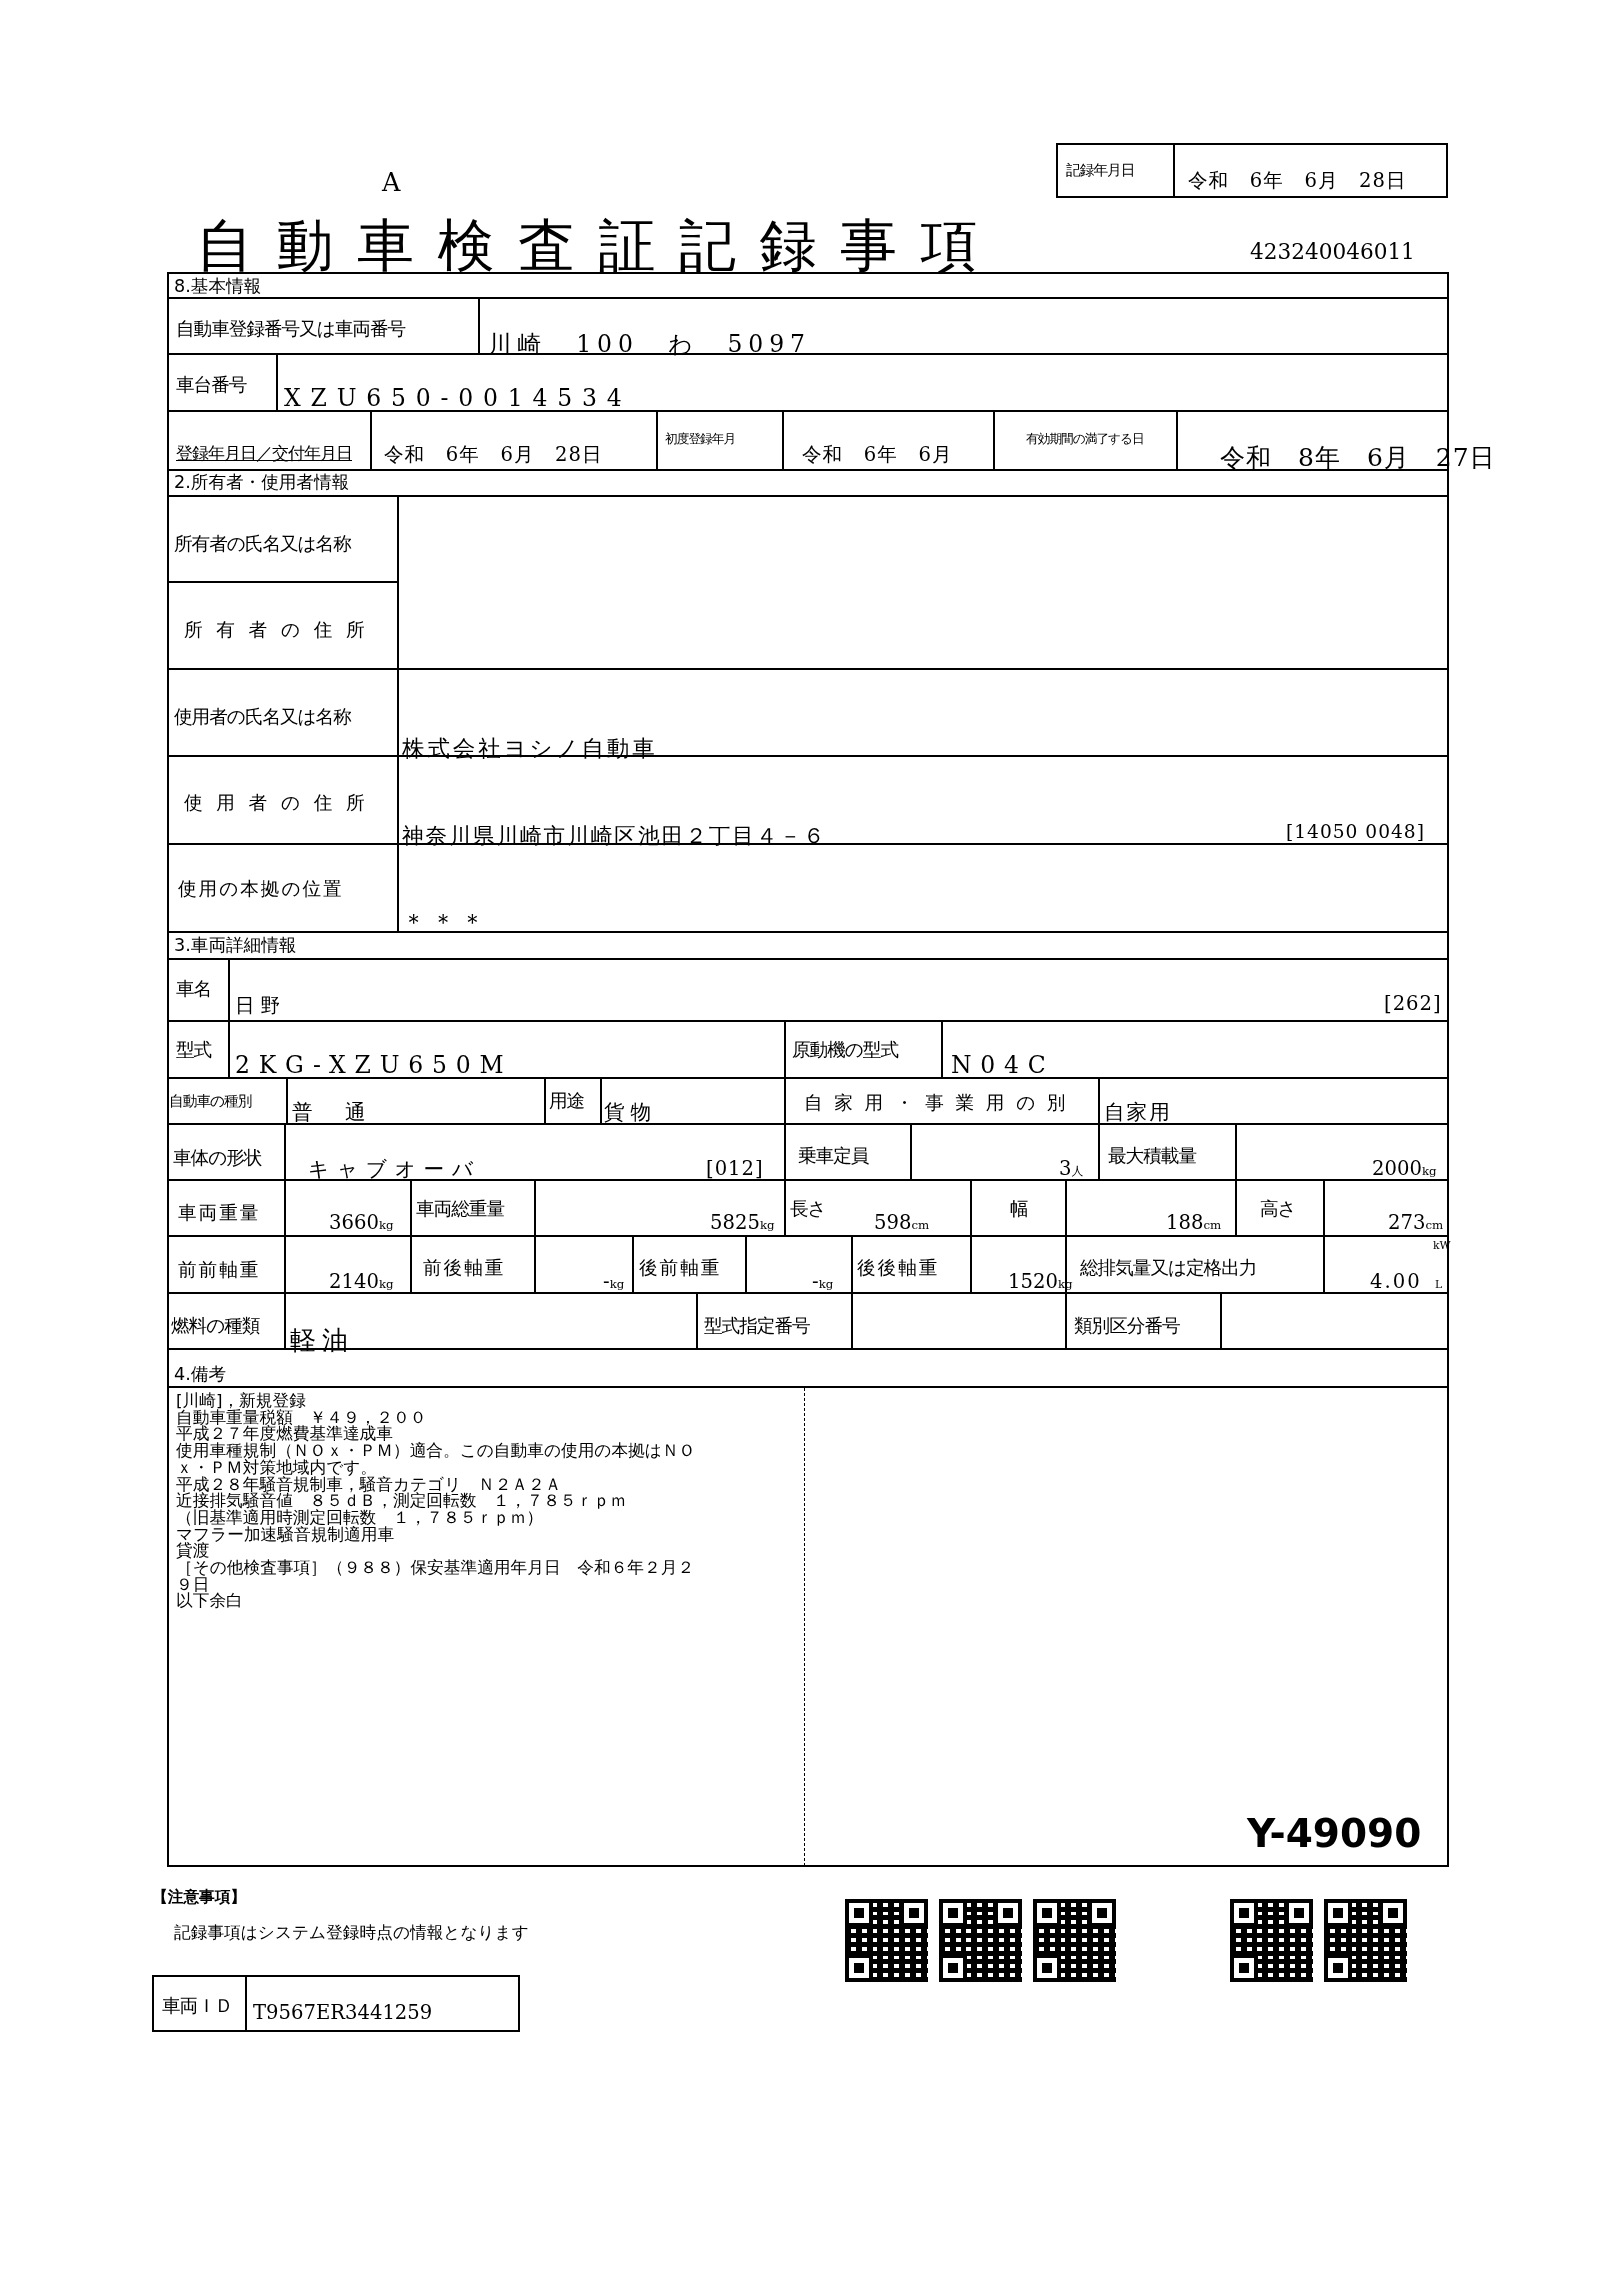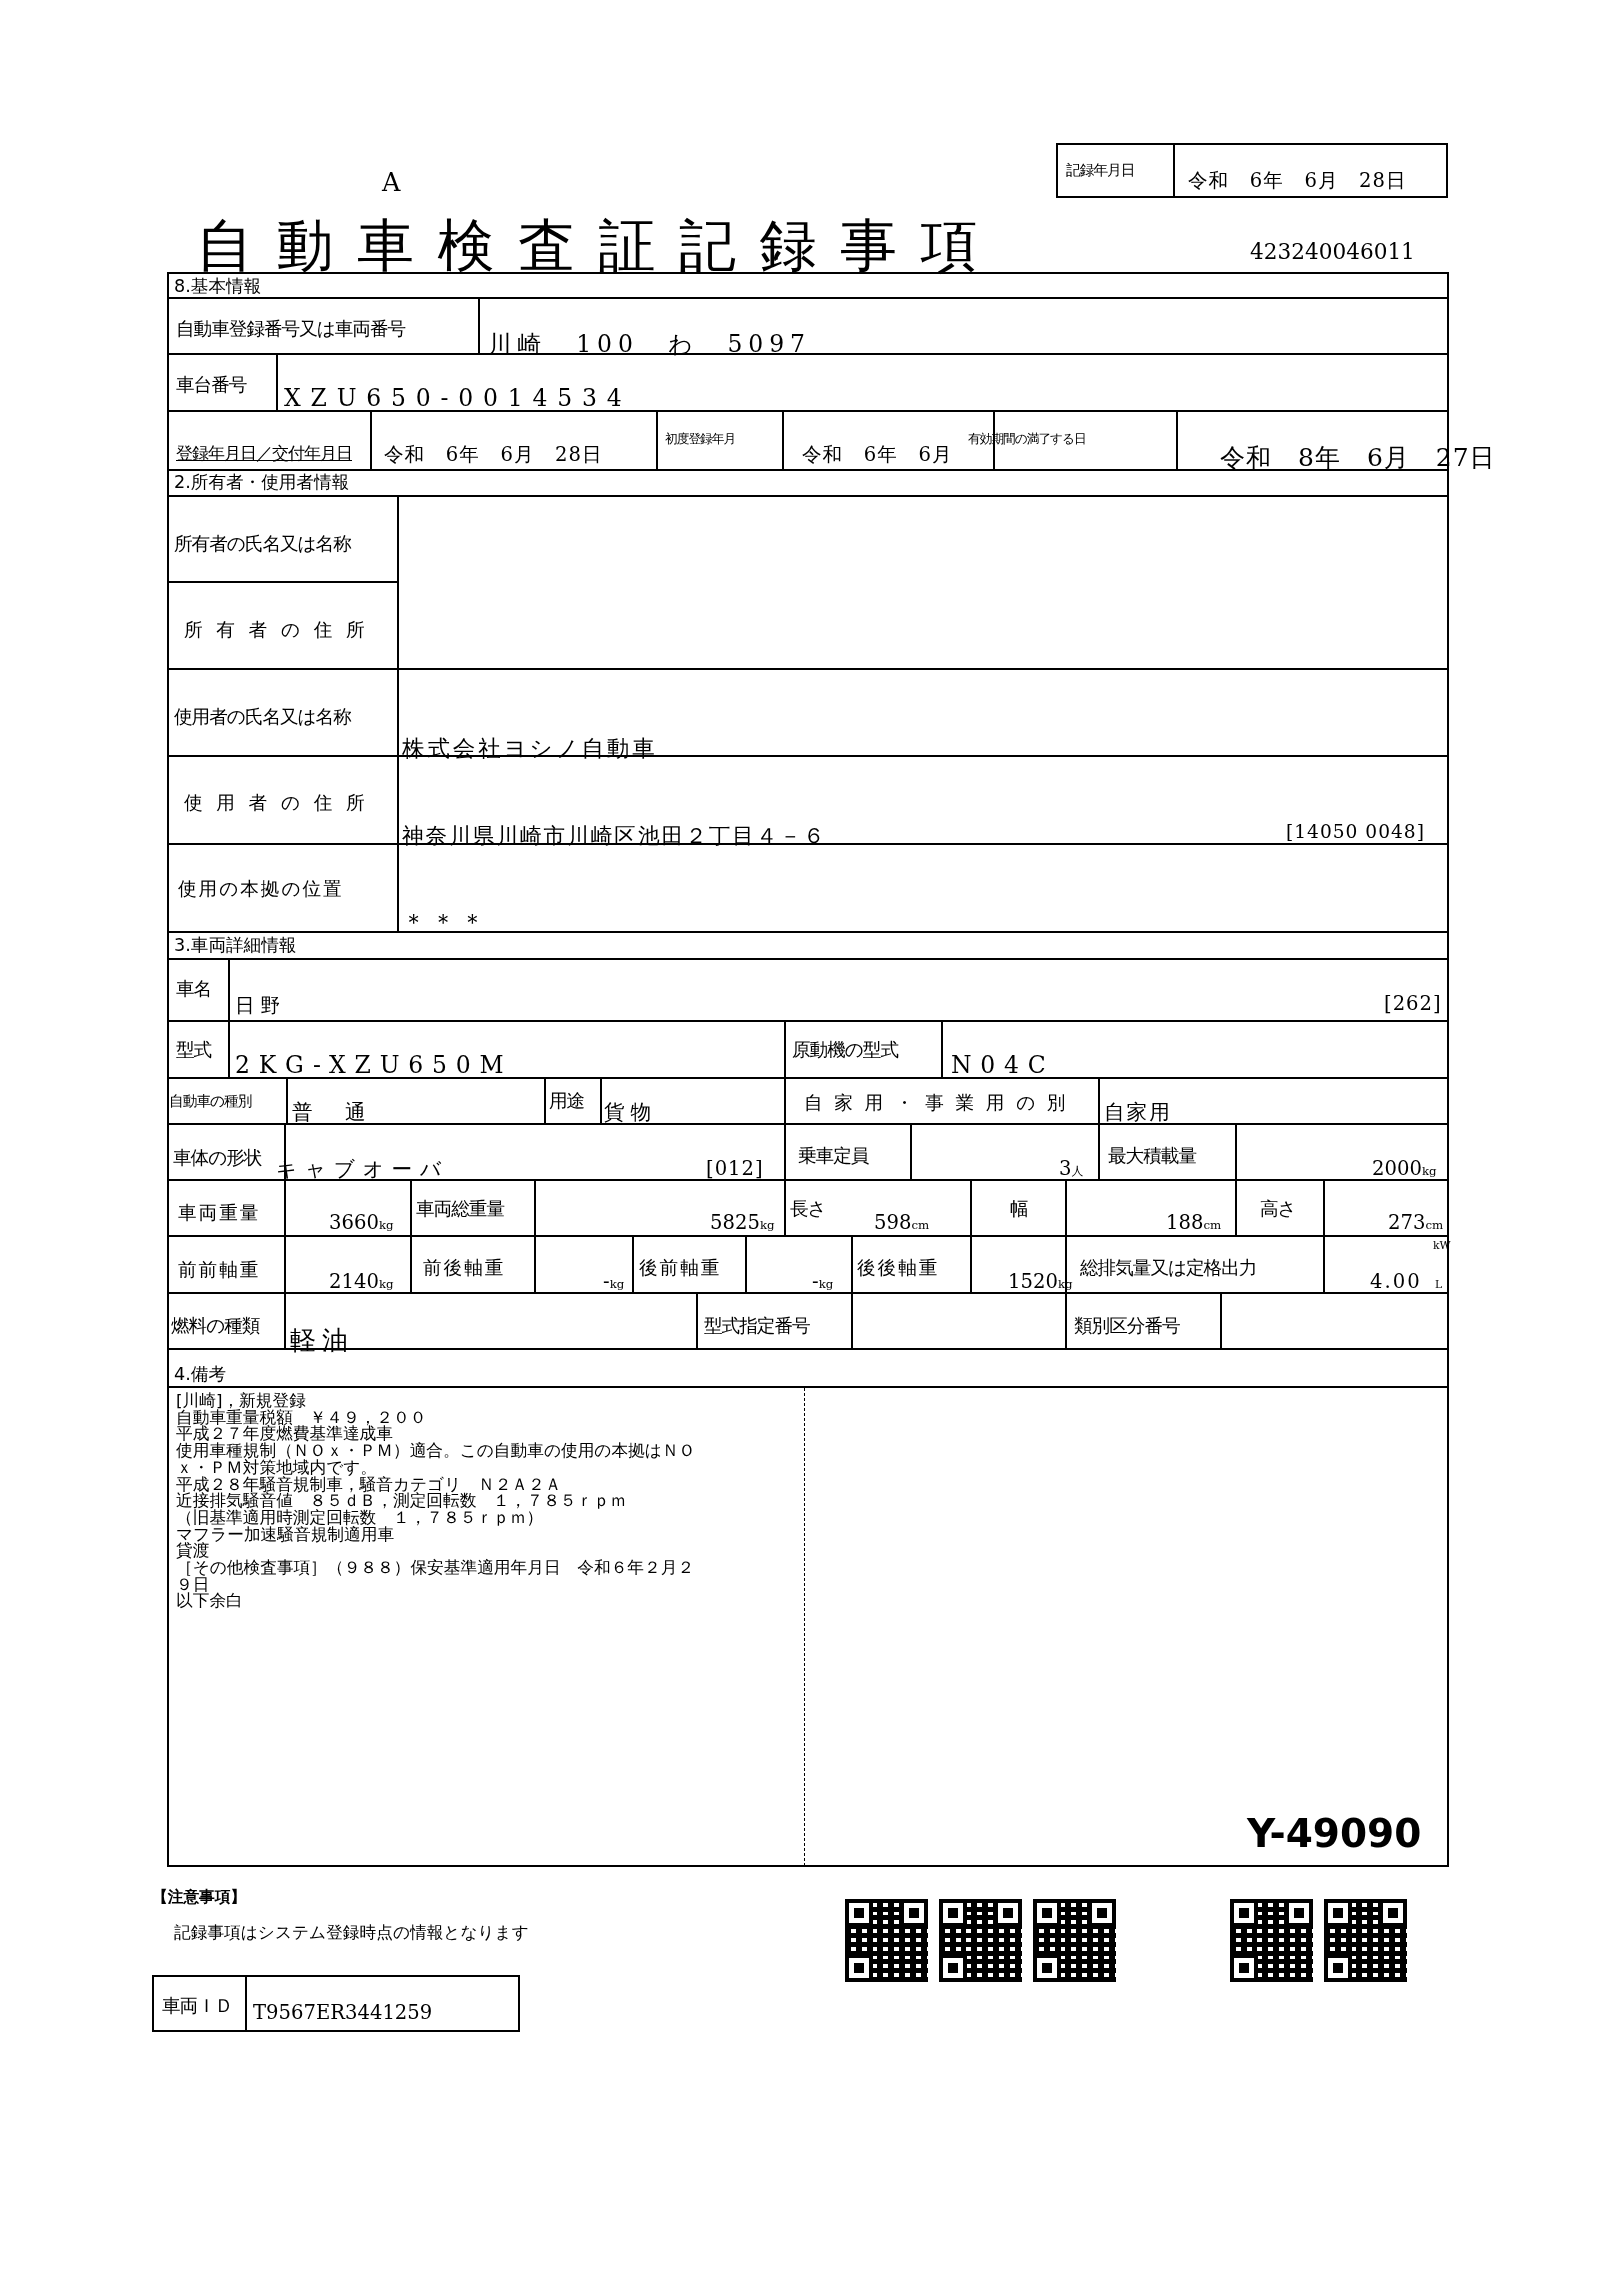--- a/index.html
+++ b/index.html
@@ -51,21 +51,21 @@
 <div class="hl" style="left:167px;top:410px;width:1282px;"></div>
 
 <div class="lbl lbl-sm" style="left:176px;top:442px;font-size:17px;text-decoration:underline;">登録年月日／交付年月日</div>
 <div class="vl" style="left:370px;top:410px;height:59px;"></div>
 <div class="val" style="left:384px;top:441px;font-size:19.6px;letter-spacing:1px;">令和　6年　6月　28日</div>
 <div class="vl" style="left:656px;top:410px;height:59px;"></div>
 <div class="lbl lbl-sm" style="left:665px;top:431px;font-size:12.7px;">初度登録年月</div>
 <div class="vl" style="left:782px;top:410px;height:59px;"></div>
 <div class="val" style="left:802px;top:441px;font-size:19.6px;letter-spacing:1px;">令和　6年　6月</div>
 <div class="vl" style="left:993px;top:410px;height:59px;"></div>
-<div class="lbl lbl-sm" style="left:968px;top:431px;font-size:12.7px;">有効期間の満了する日</div>
+<div class="lbl lbl-sm" style="left:1026px;top:431px;font-size:12.7px;">有効期間の満了する日</div>
 <div class="vl" style="left:1176px;top:410px;height:59px;"></div>
 <div class="val" style="left:1220px;top:441px;font-size:25px;letter-spacing:1px;">令和　8年　6月　27日</div>
 <div class="hl" style="left:167px;top:469px;width:1282px;"></div>
 
 <div class="sec" style="left:174px;top:470px;">2.所有者・使用者情報</div>
 <div class="hl" style="left:167px;top:495px;width:1282px;"></div>
 <div class="vl" style="left:397px;top:495px;height:436px;"></div>
 
 <div class="lbl" style="left:174px;top:531px;">所有者の氏名又は名称</div>
 <div class="val" style="left:404px;top:568px;"></div>
@@ -114,21 +114,21 @@
 <div class="vl" style="left:600px;top:1077px;height:46px;"></div>
 <div class="val" style="left:604px;top:1098px;font-size:20.6px;">貨物</div>
 <div class="vl" style="left:784px;top:1077px;height:46px;"></div>
 <div class="lbl" style="left:804px;top:1090px;letter-spacing:2.9px;">自 家 用 ・ 事 業 用 の 別</div>
 <div class="vl" style="left:1098px;top:1077px;height:46px;"></div>
 <div class="val" style="left:1104px;top:1098px;font-size:20.6px;letter-spacing:2px;">自家用</div>
 <div class="hl" style="left:167px;top:1123px;width:1282px;"></div>
 
 <div class="lbl" style="left:173px;top:1145px;">車体の形状</div>
 <div class="vl" style="left:284px;top:1123px;height:56px;"></div>
-<div class="val" style="left:276px;top:1155px;font-size:20.6px;letter-spacing:7.8px;">キャブオーバ</div>
+<div class="val" style="left:308px;top:1155px;font-size:20.6px;letter-spacing:7.8px;">キャブオーバ</div>
 <div class="val" style="left:706px;top:1157px;font-size:19.6px;letter-spacing:1px;">[012]</div>
 <div class="vl" style="left:784px;top:1123px;height:56px;"></div>
 <div class="lbl" style="left:798px;top:1143px;">乗車定員</div>
 <div class="vl" style="left:910px;top:1123px;height:56px;"></div>
 <div class="val" style="left:1059px;top:1157px;font-size:19.6px;letter-spacing:0;"><span>3</span><span class="unit">人</span></div>
 <div class="vl" style="left:1098px;top:1123px;height:56px;"></div>
 <div class="lbl" style="left:1108px;top:1143px;">最大積載量</div>
 <div class="vl" style="left:1235px;top:1123px;height:56px;"></div>
 <div class="val" style="left:1372px;top:1157px;font-size:19.6px;letter-spacing:0;"><span>2000</span><span class="unit">kg</span></div>
 <div class="hl" style="left:167px;top:1179px;width:1282px;"></div>

